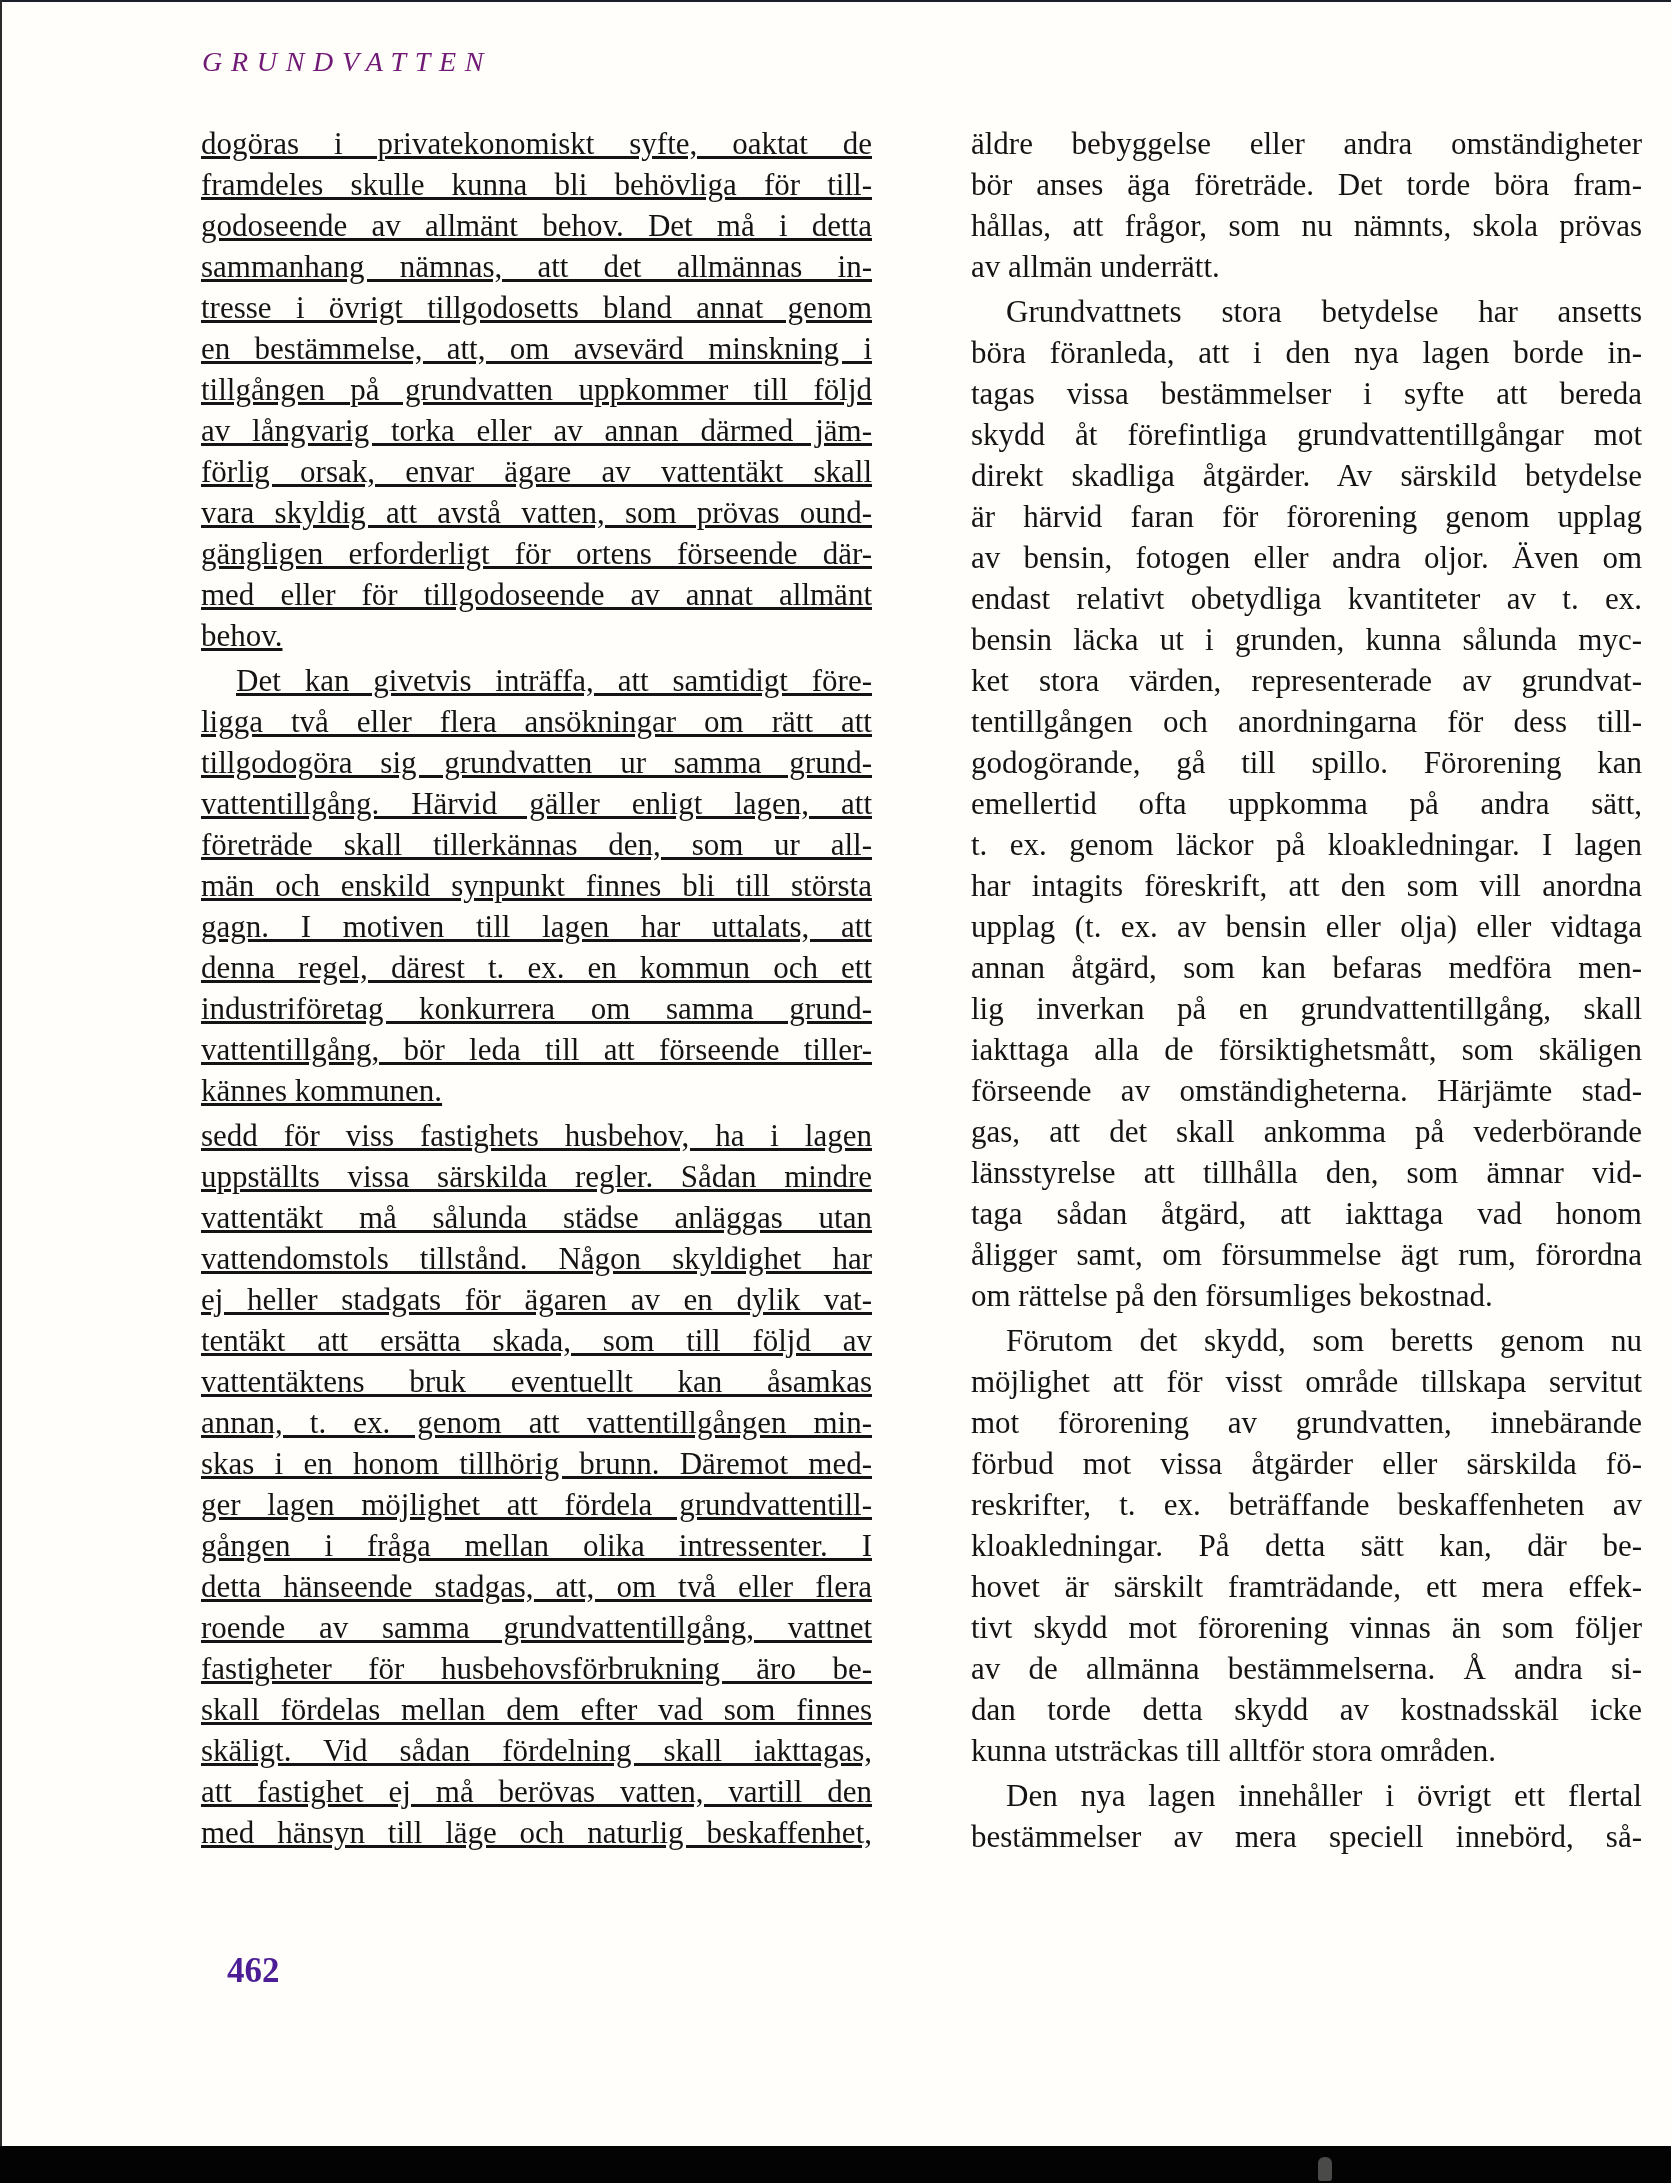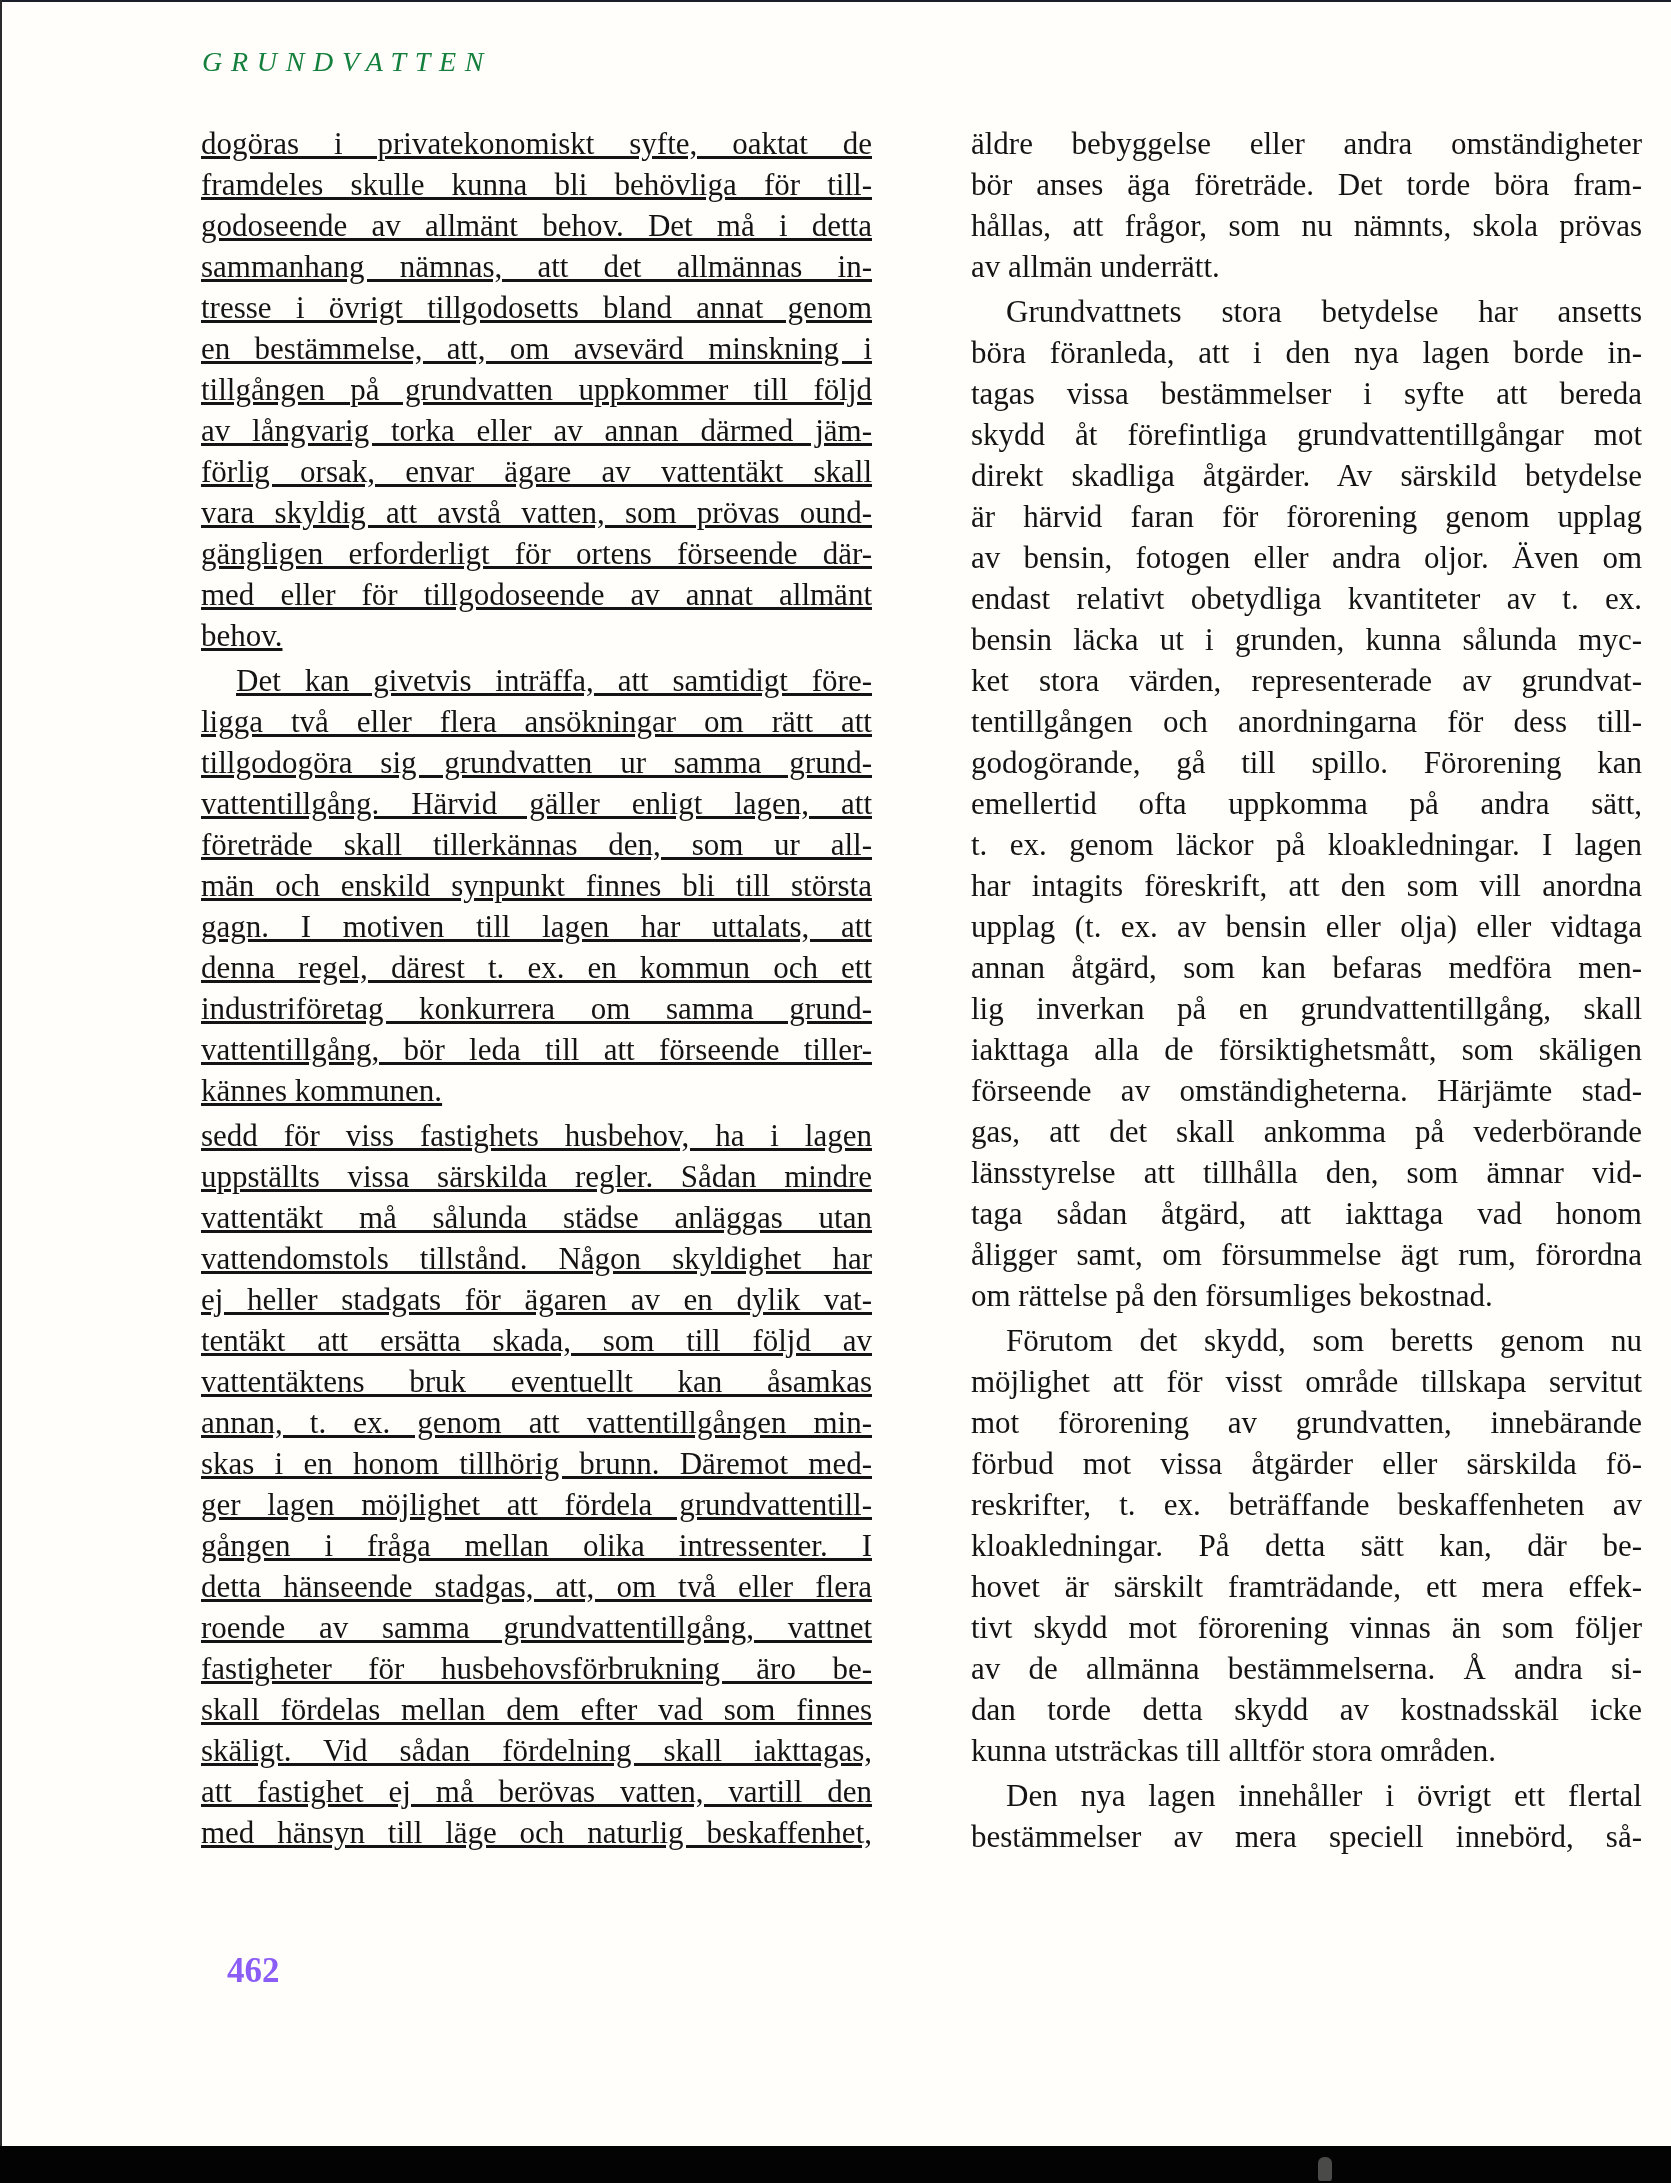--- a/index.html
+++ b/index.html
@@ -9,37 +9,37 @@
     font-family: "Liberation Serif", "DejaVu Serif", serif;
     color: #141414;
   }
   .edge-top { position: absolute; left: 0; top: 0; width: 1672px; height: 2.4px; background: #1a1f2a; }
   .edge-left { position: absolute; left: 0; top: 0; width: 1.6px; height: 2146px; background: #2a2a2a; }
   .bottom-band { position: absolute; left: 0; top: 2146px; width: 1672px; height: 37px; background: #030303; }
   .bottom-band .smudge { position: absolute; left: 1318px; top: 11px; width: 14px; height: 23.6px; border-radius: 6.3px 6.3px 3.1px 3.1px; background: #4a4a48; }
   .running-head {
     position: absolute; left: 202px; top: 46px;
     font-style: italic; font-size: 28px; letter-spacing: 8.7px; line-height: 31px;
-    color: #15803d;
+    color: #701a75;
   }
   .col { position: absolute; top: 123px; }
   .col-left { left: 201px; width: 671px; text-decoration: underline; }
   .col-right { left: 942px; width: 671px; margin-left: 29px; }
   .para { margin: 0 0 3.9px 0; }
   .line {
     display: block; height: 41px; line-height: 41px;
     font-size: 31px; white-space: nowrap;
     text-align: justify; text-align-last: justify;
   }
   .line.last { text-align-last: left; }
   .para .line.first { text-indent: 35px; }
   .para.cont .line.first { text-indent: 0; }
   .page-number {
     position: absolute; left: 227px; top: 1951px;
-    font-size: 35px; font-weight: bold; line-height: 39px; color: #8b5cf6;
+    font-size: 35px; font-weight: bold; line-height: 39px; color: #4c1d95;
   }
 </style>
 </head>
 <body>
 
 <div class="edge-top"></div>
 <div class="edge-left"></div>
 
 <div class="running-head">GRUNDVATTEN</div>
 

